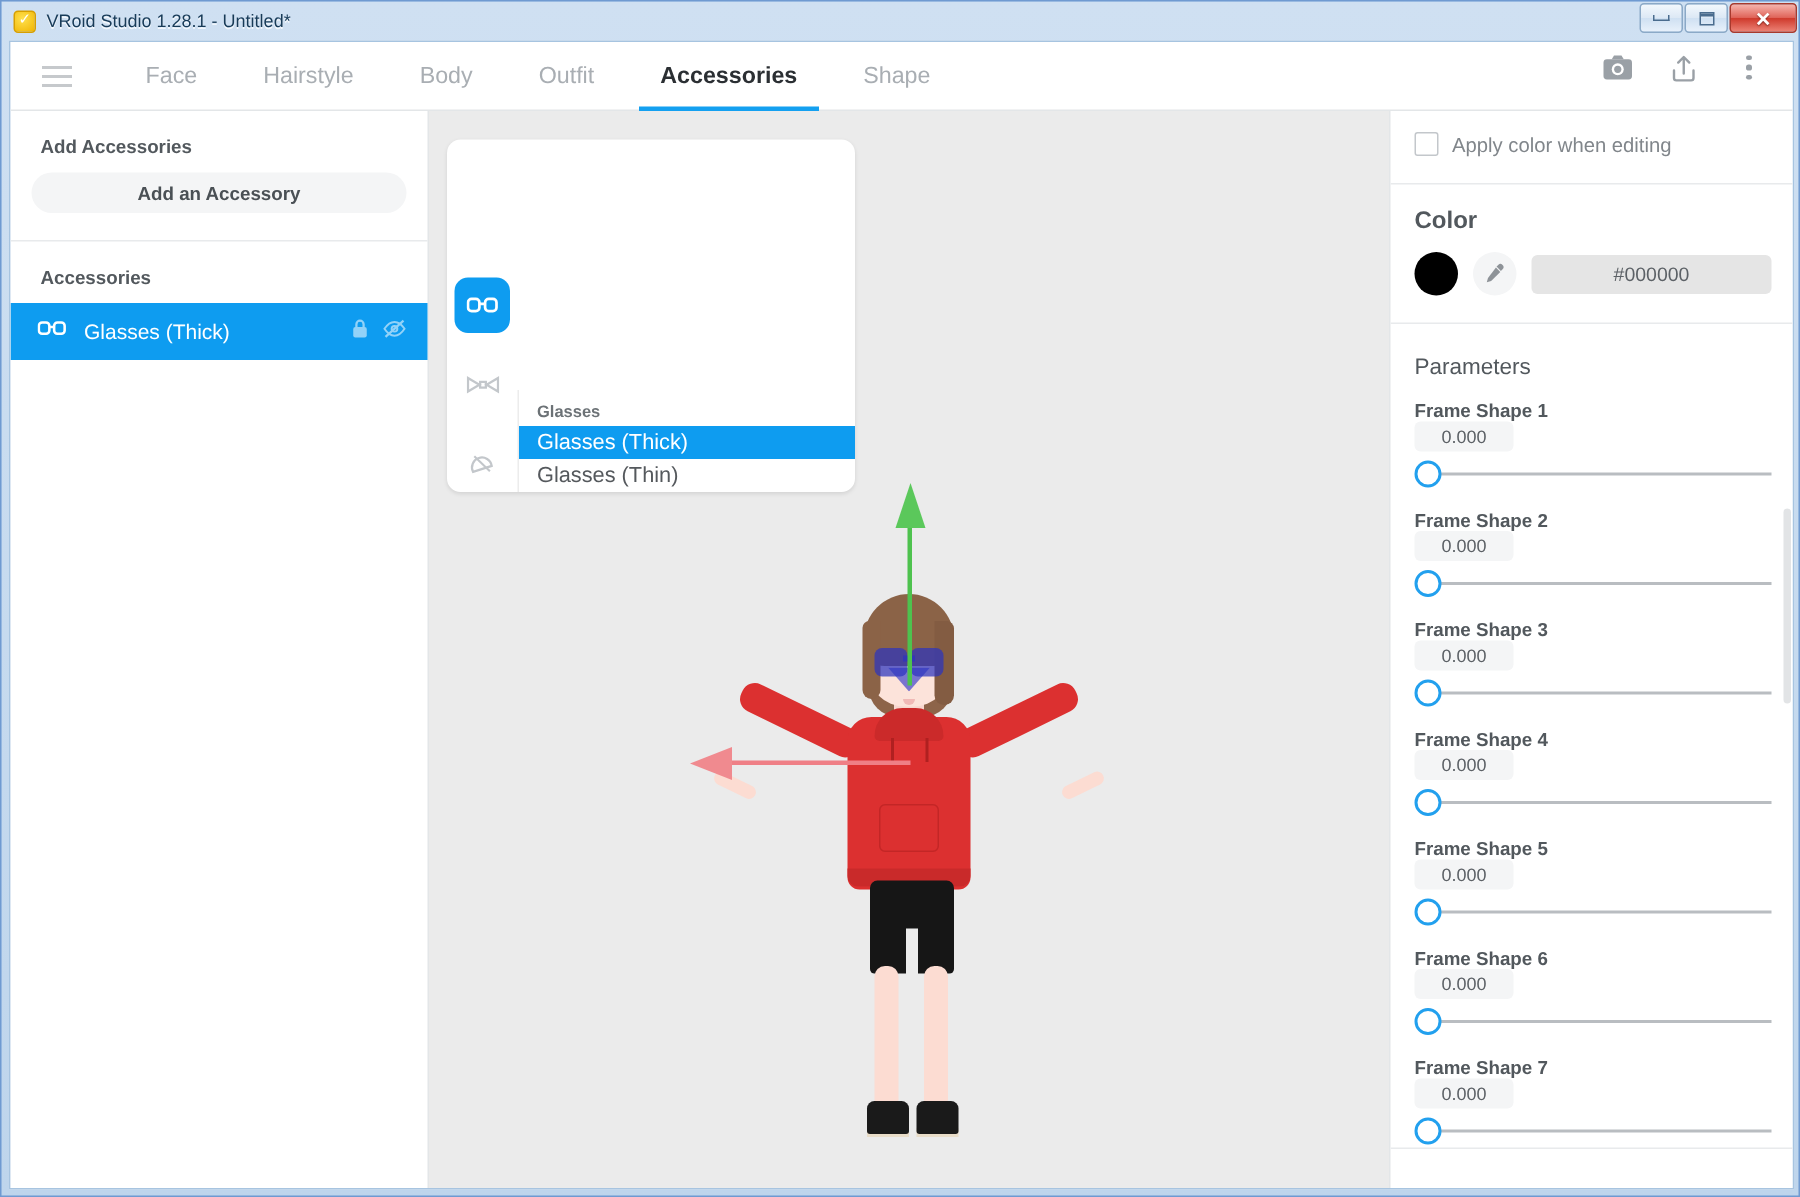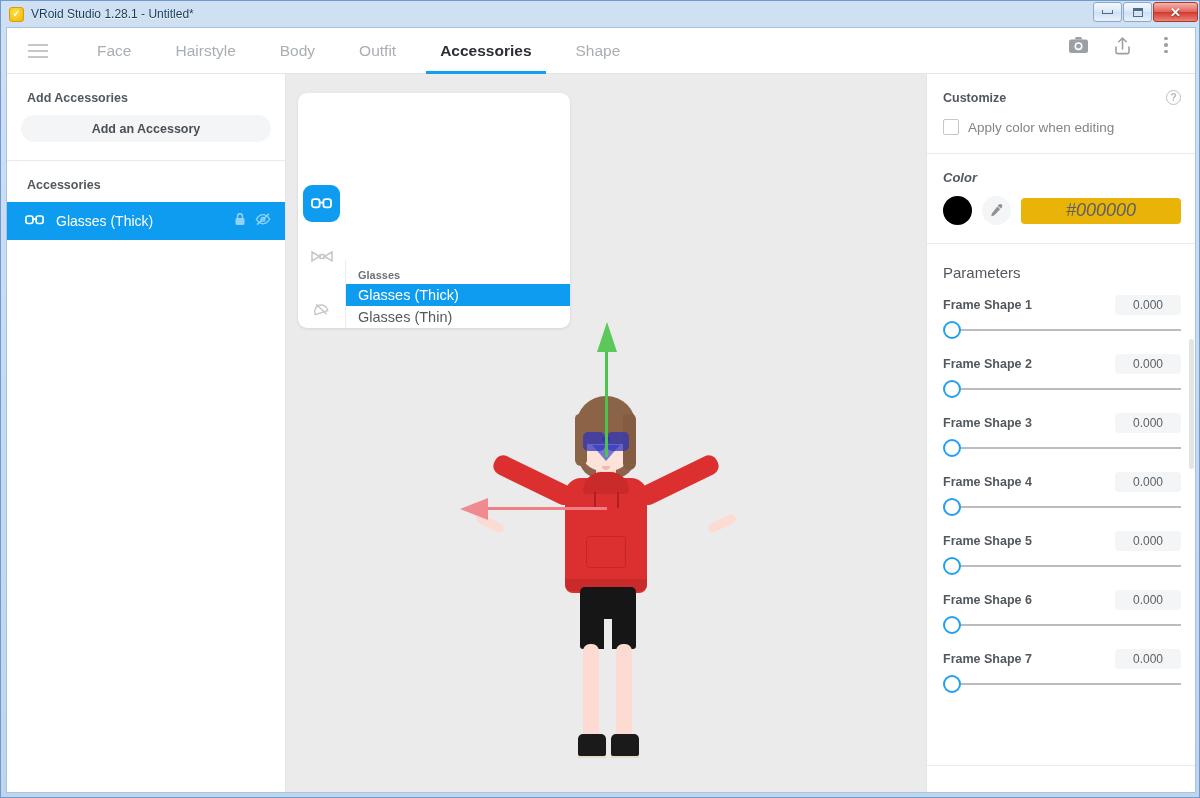--- a/index.html
+++ b/index.html
@@ -186,32 +186,32 @@
   }
   .wide-btn {
     margin: 12px 14px 0 14px; height: 27px; border-radius: 14px; background: #f4f5f6;
     display:flex; align-items:center; justify-content:center;
     font-size: 12.5px; font-weight: bold; color: #4a5055;
   }
   .check-row { display: flex; align-items: center; gap: 9px; padding: 14px 0 0 16px; }
   .checkbox { width: 16px; height: 16px; border: 1.6px solid #c3c7cb; border-radius: 2px; }
   .check-row .lbl { font-size: 13.5px; color: #81868b; }
   .rp-div { height: 1px; background: #e8eaec; margin-top: 18px; }
-  .color-label { font-size: 13px; font-weight: bold; color: #52585d; padding: 16px 0 0 16px; font-style: italic; }
+  .color-label { font-size: 16px; font-weight: bold; color: #52585d; padding: 16px 0 0 16px; }
   .color-row { display: flex; align-items: center; gap: 10px; padding: 11px 16px 0 16px; }
   .swatch { width: 29px; height: 29px; border-radius: 50%; background: #000; }
   .dropper { width: 29px; height: 29px; border-radius: 50%; background: #f4f5f6; display:flex; align-items:center; justify-content:center; }
   .hexbox {
-    flex: 1; height: 26px; border-radius: 4px; background: #eab308;
+    flex: 1; height: 26px; border-radius: 4px; background: #e5e5e5;
     display:flex; align-items:center; justify-content:center;
-    font-size: 18px; color: #5c6166; font-style: italic;
+    font-size: 13px; color: #5c6166;
   }
   .params-label { font-size: 15px; font-weight: normal; color: #52585d; padding: 20px 0 0 16px; }
   .param { padding: 14px 16px 0 16px; }
-  .param-head { display: flex; align-items: center; }
+  .param-head { display: flex; align-items: flex-start; flex-direction: column; }
   .param-head .pname { flex: 1; font-size: 12.5px; font-weight: bold; color: #52585d; }
   .valbox {
     width: 66px; height: 20px; border-radius: 4px; background: #f4f5f6;
     display:flex; align-items:center; justify-content:center;
     font-size: 12px; color: #5c6166;
   }
   .slider { position: relative; height: 20px; margin-top: 5px; }
   .track { position: absolute; left: 14px; right: 0; top: 9px; height: 1.5px; background: #b9bdc1; }
   .thumb {
     position: absolute; left: 0; top: 1px; width: 18px; height: 18px;
@@ -380,24 +380,20 @@
         </div>
         <div class="list-col">
           <div class="list-group">Glasses</div>
           <div class="list-row selected">Glasses (Thick)</div>
           <div class="list-row">Glasses (Thin)</div>
         </div>
       </div>
     </div>
 
     <div class="right-panel">
-      <div class="rp-head">
-        <div class="label">Customize</div>
-        <div class="help-icon">?</div>
-      </div>
       <div class="check-row">
         <div class="checkbox"></div>
         <div class="lbl">Apply color when editing</div>
       </div>
       <div class="rp-div"></div>
       <div class="color-label">Color</div>
       <div class="color-row">
         <div class="swatch"></div>
         <div class="dropper">
           <svg width="15" height="15" viewBox="0 0 15 15">

